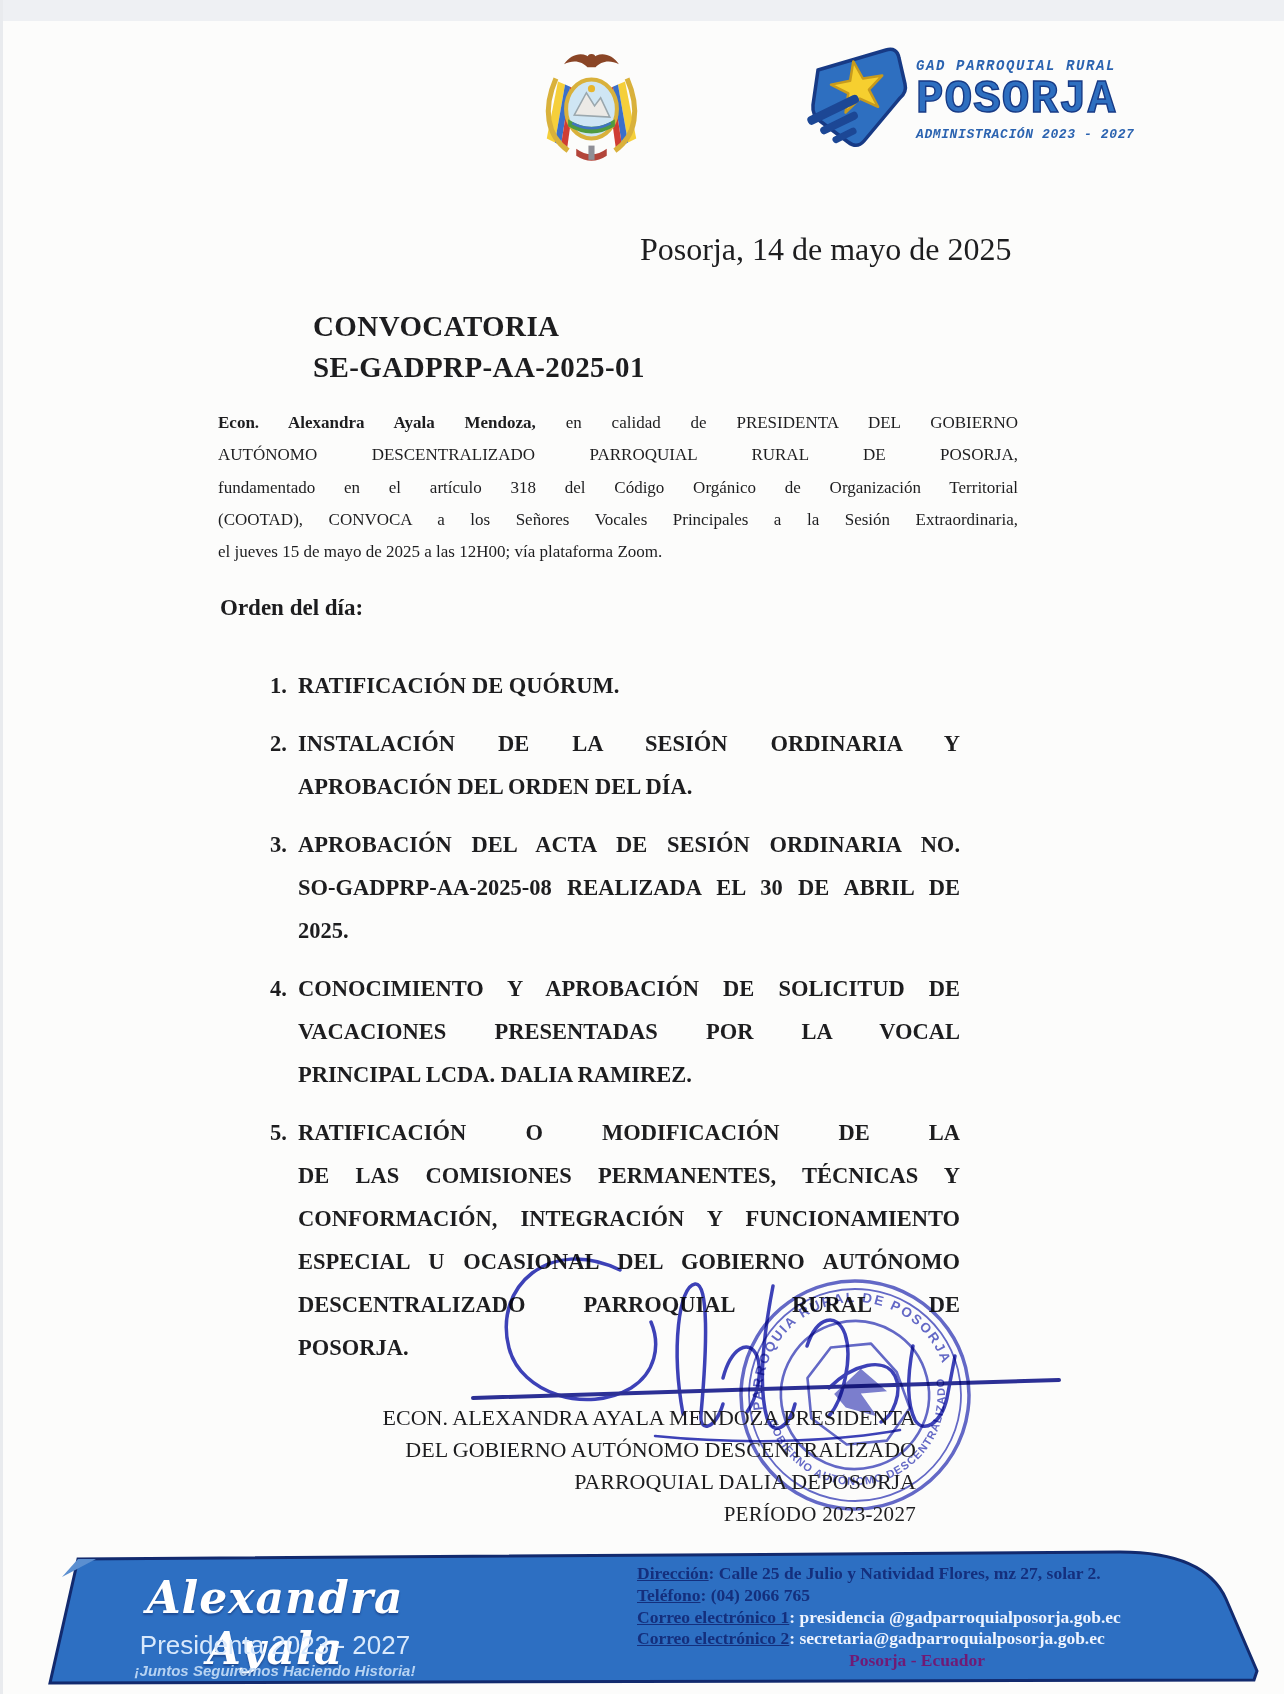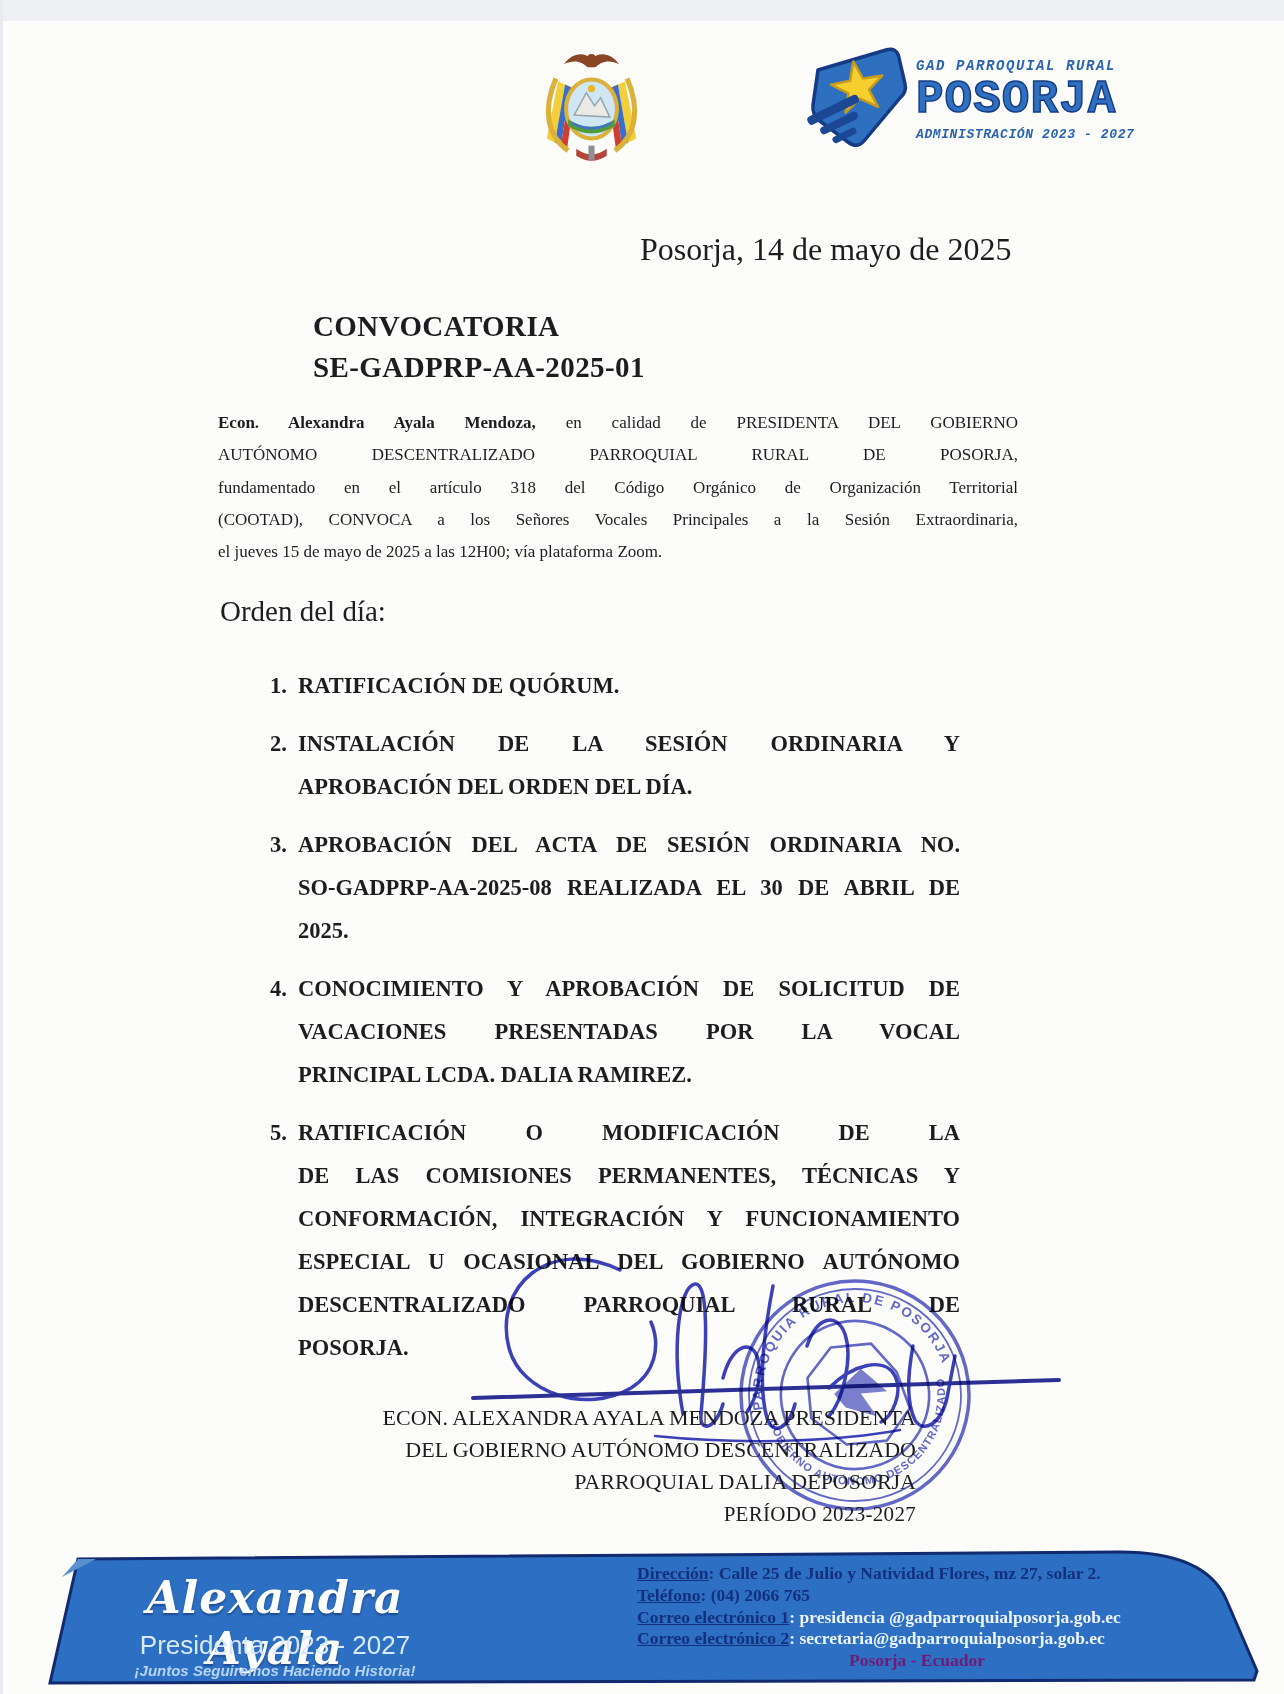--- a/index.html
+++ b/index.html
@@ -21,21 +21,21 @@
 
   .dateline{left:640px;top:203px;width:412px;font-size:32px;text-align:left;margin-top:28px;}
 
   .title{left:313px;top:306px;width:600px;font-weight:bold;font-size:29px;line-height:41px;letter-spacing:.4px;}
 
   .intro{left:218px;top:407px;width:800px;font-size:17px;line-height:32.3px;}
   .jfull{text-align:justify;text-align-last:justify;}
   .jlast{text-align:left;}
   .intro b{font-weight:bold;}
 
-  .orden-h{left:220px;top:595px;font-size:29px;font-weight:normal;}
+  .orden-h{left:220px;top:595px;font-size:23px;font-weight:bold;}
 
   .orden{left:270px;top:664px;width:690px;}
   .oitem{position:relative;margin-bottom:15px;font-weight:bold;font-size:22.5px;}
   .onum{position:absolute;left:0;top:0;line-height:43px;}
   .olines{margin-left:28px;}
   .oline{line-height:43px;}
 
   .signblock{left:348px;top:1402px;width:568px;text-align:right;font-weight:normal;
              font-size:22px;line-height:32px;}
   .signblock .periodo{font-size:21px;letter-spacing:.3px;}

